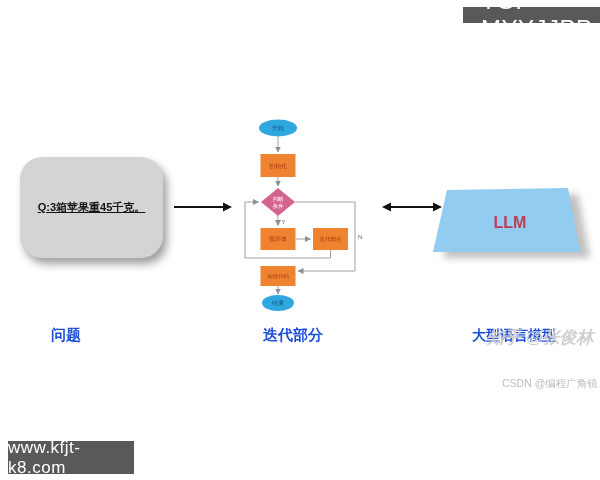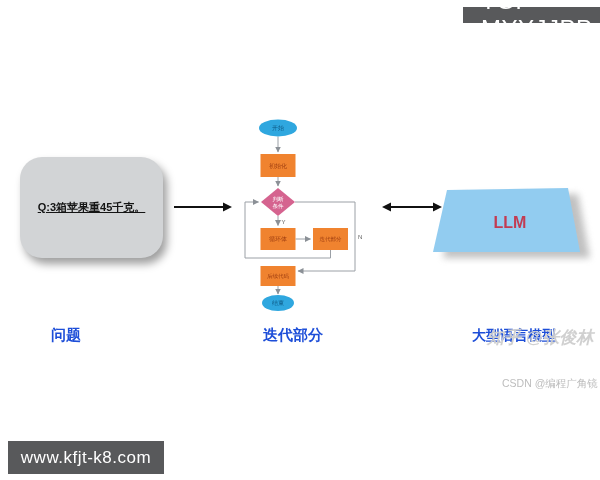--- a/index.html
+++ b/index.html
@@ -1,21 +1,21 @@
 <!DOCTYPE html>
 <html><head>
 <meta charset="utf-8">
 <style>
   html,body{margin:0;padding:0;background:#fff;}
   #page{position:relative;width:600px;height:480px;background:#ffffff;overflow:hidden;
         font-family:"Liberation Sans","DejaVu Sans",sans-serif;}
   .badge{position:absolute;background:#58595B;color:#ffffff;display:flex;
          align-items:center;justify-content:center;letter-spacing:.5px;}
   #badge-top{left:463px;top:7px;width:130px;height:16px;font-size:24px;padding-left:18px;}
-  #badge-bottom{left:8px;top:441px;width:156px;height:33px;font-size:17px;}
+  #badge-bottom{left:8px;top:441px;width:126px;height:33px;font-size:17px;}
   #bubble{position:absolute;left:20px;top:157px;width:143px;height:101px;
           background:#d2d4d6;border-radius:22px;
           box-shadow:4px 6px 8px rgba(0,0,0,.38);
           display:flex;align-items:center;justify-content:center;}
   #bubble .txt{font-size:11px;font-weight:700;color:#141414;line-height:1.6;
           text-align:right;white-space:nowrap;text-decoration:underline;}
   .caption{position:absolute;font-size:15px;font-weight:700;color:#1d4ed8;
            text-align:center;white-space:nowrap;}
   #cap-problem{left:40px;top:326px;width:52px;}
   #cap-flow{left:253px;top:326px;width:80px;}

